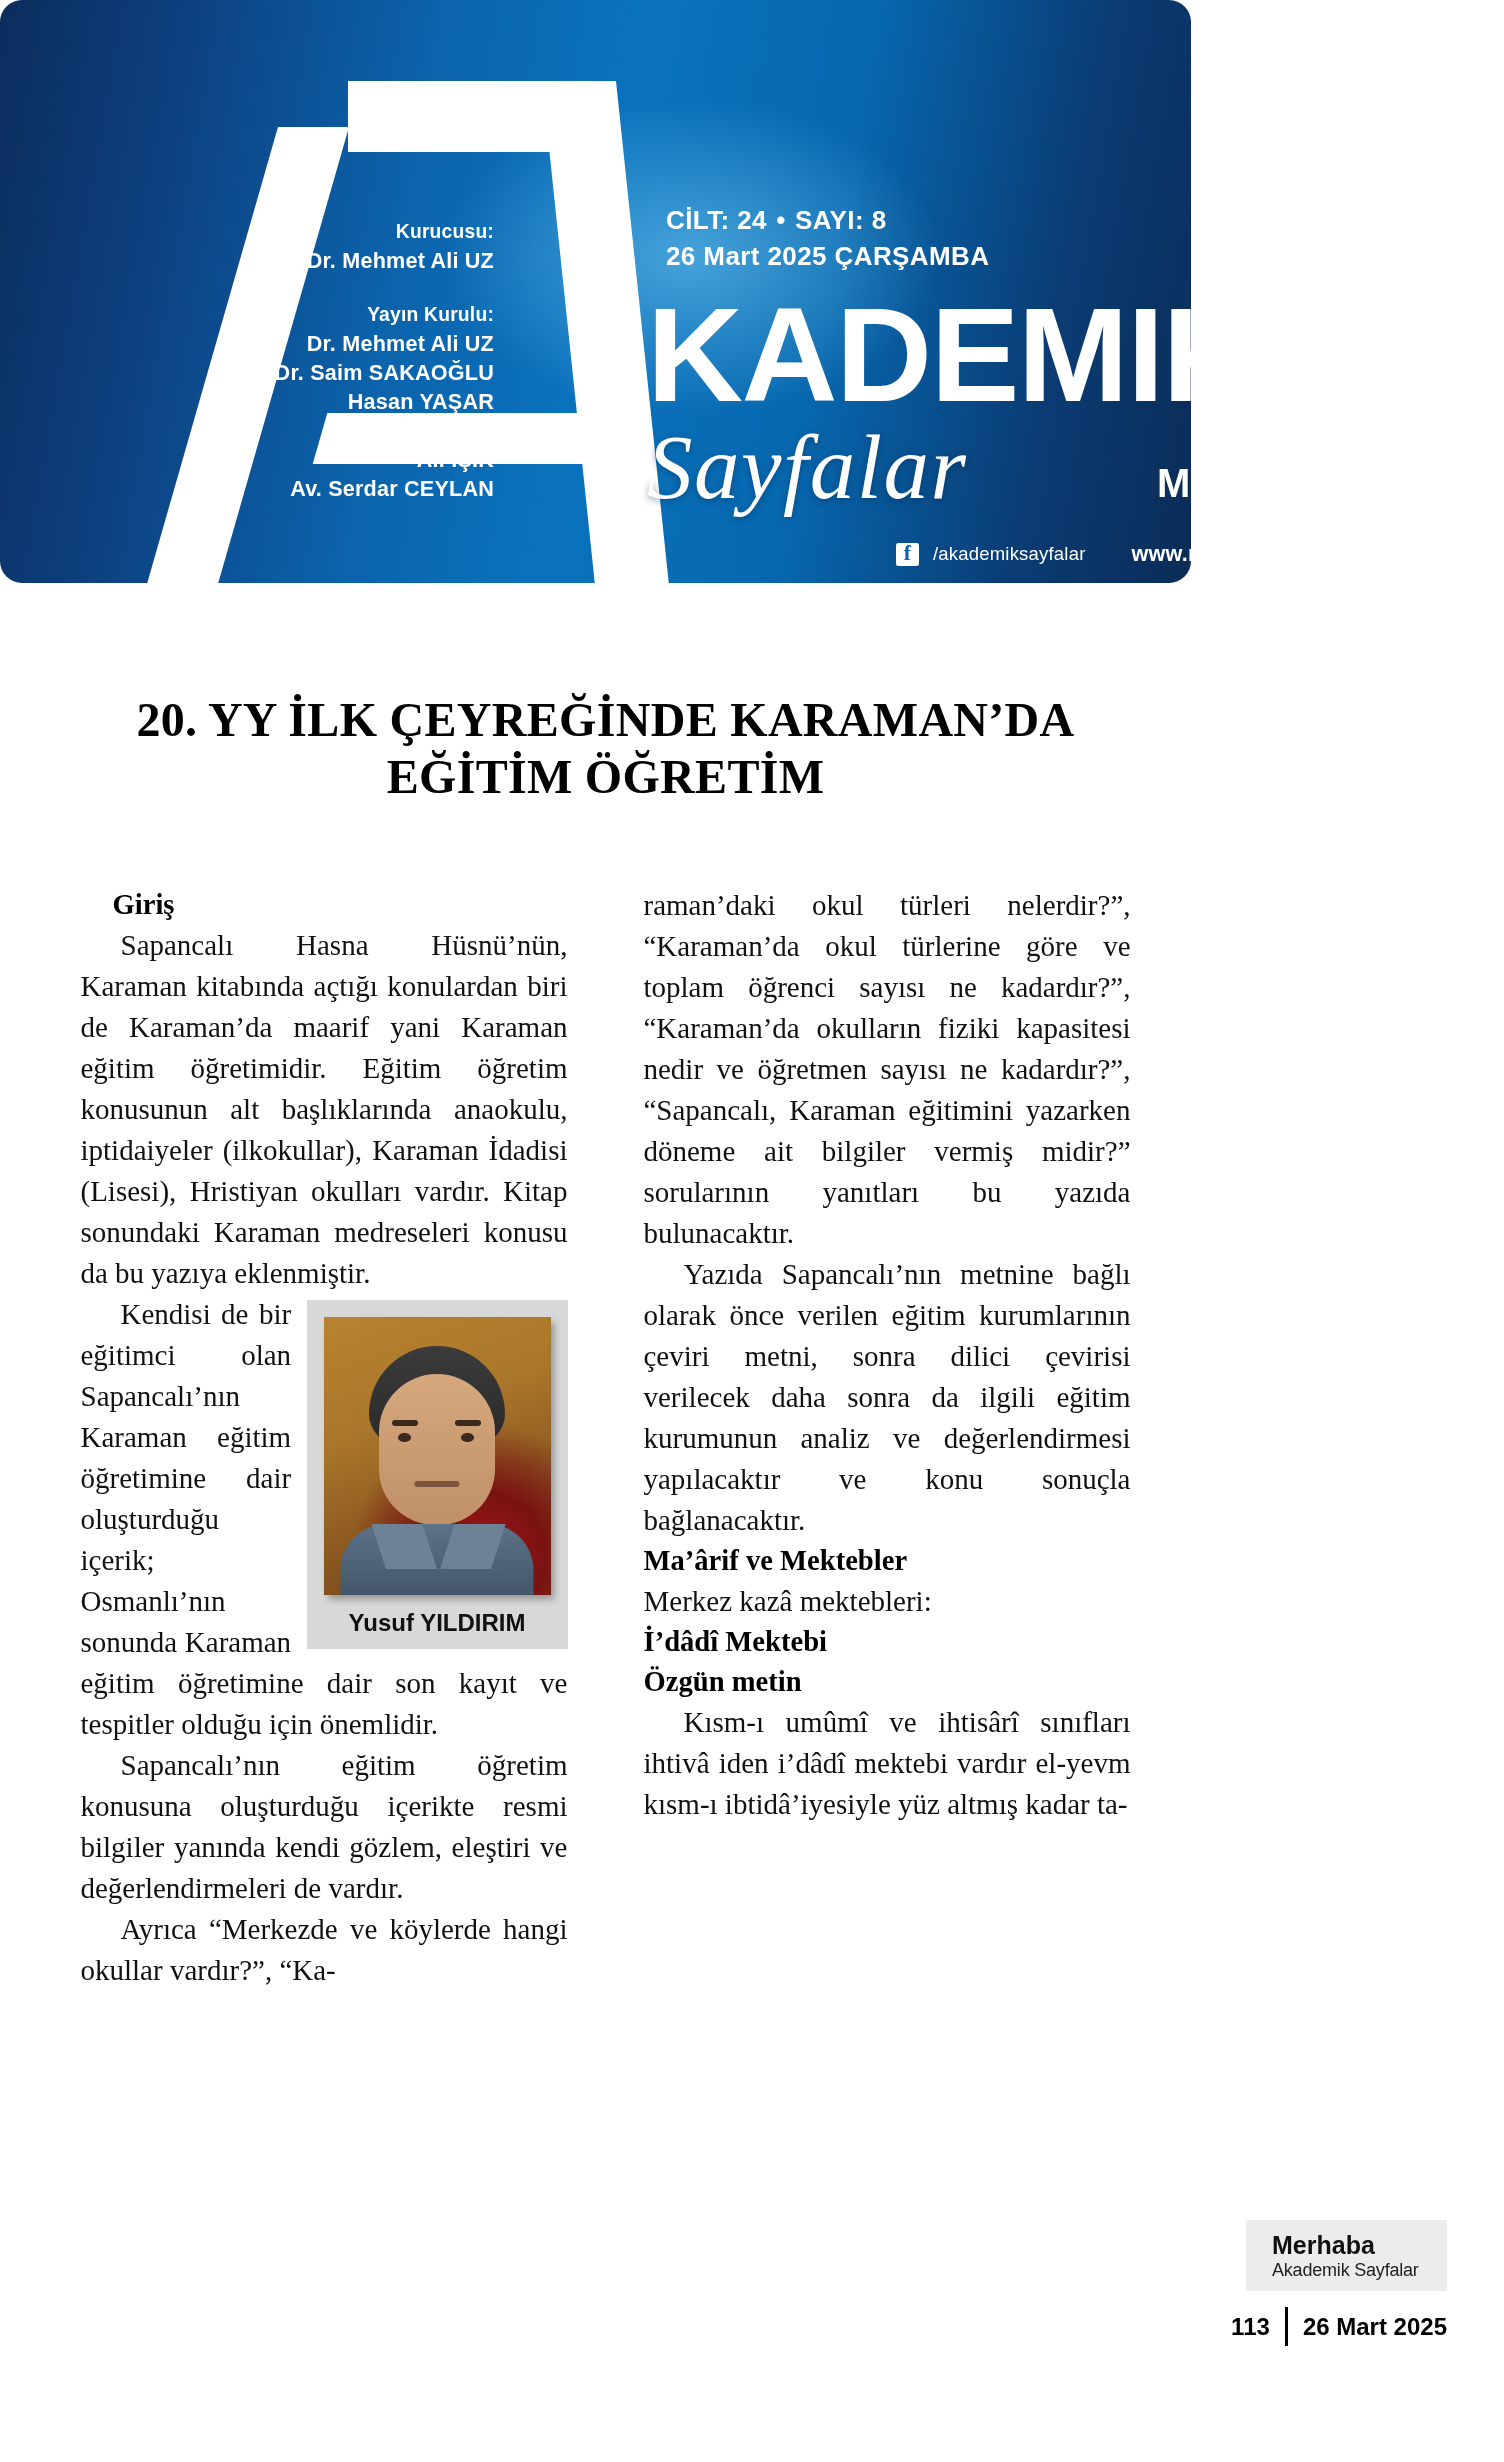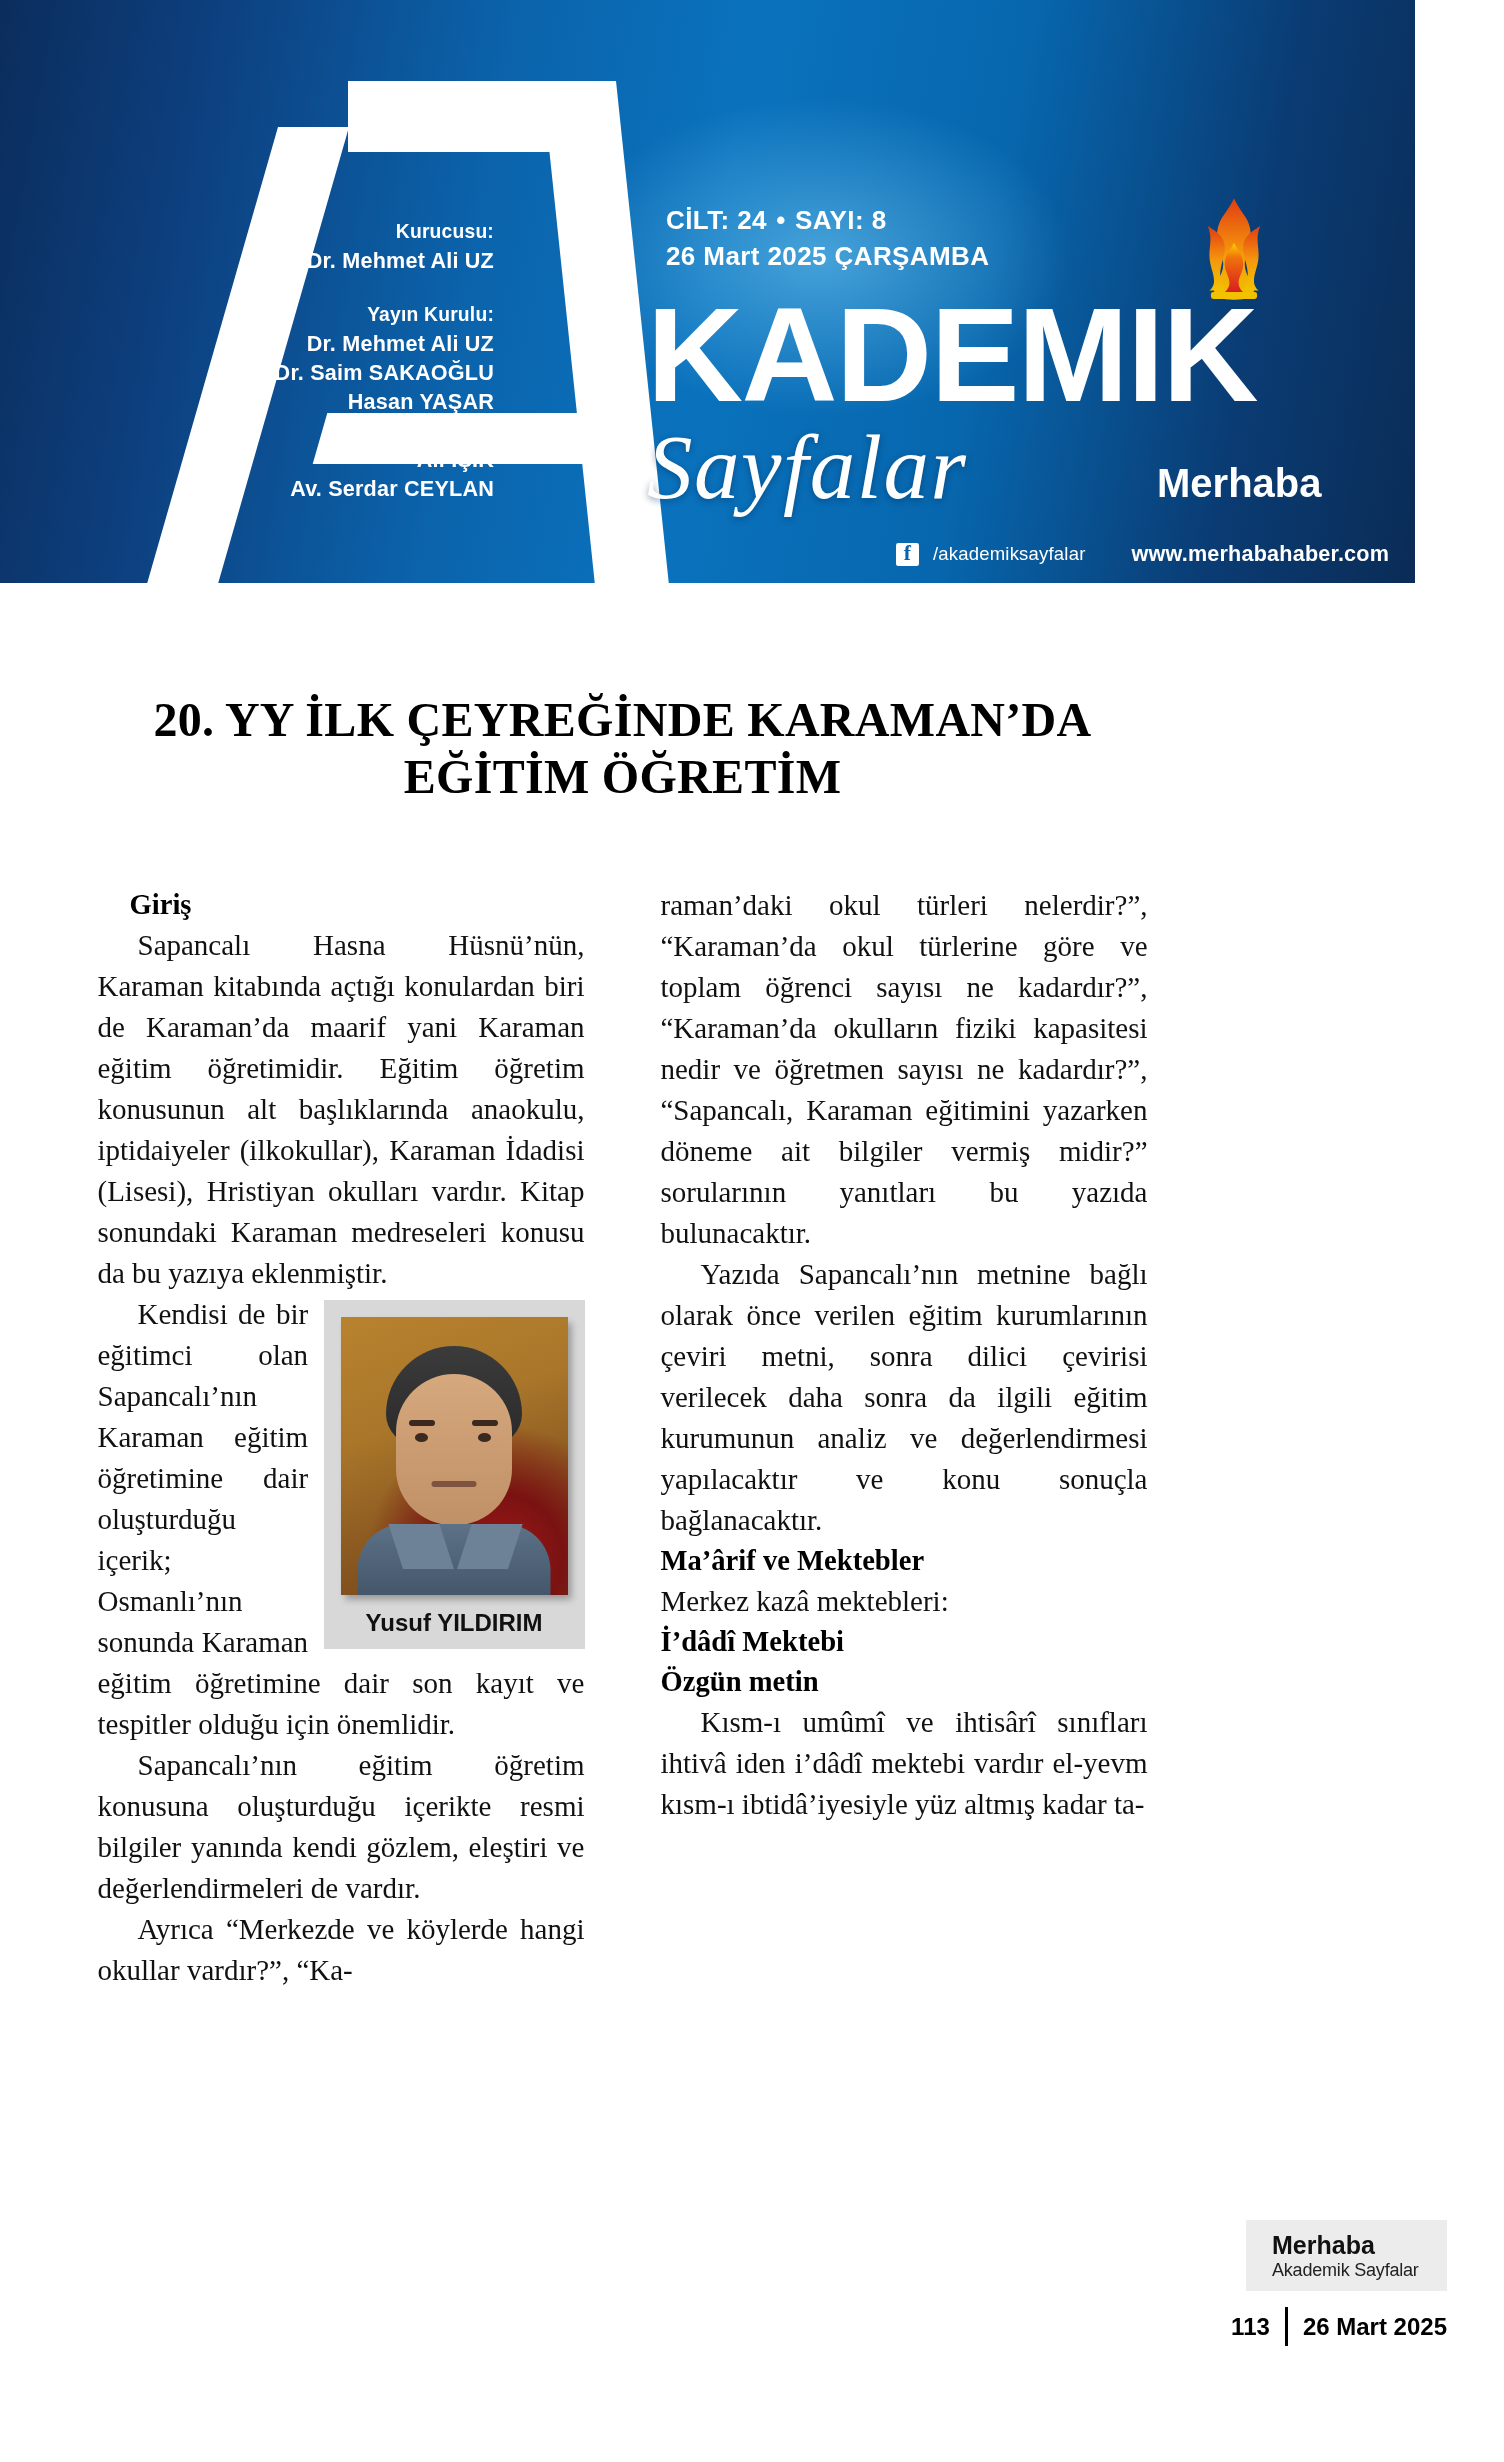--- a/index.html
+++ b/index.html
@@ -14,26 +14,27 @@
     position:relative;
     width:1505px;
     height:2462px;
     background:#ffffff;
     overflow:hidden;
   }
 
   
   .masthead{
     position:relative;
-    width:1415px;
+    width:1191px;
     height:583px;
     background:
       radial-gradient(ellipse 402px 255px at 58% 44%, rgba(120,205,245,0.55) 0%, rgba(120,205,245,0.0) 62%),
       linear-gradient(100deg,#0b2d5c 0%, #0d3f7e 14%, #0b63ab 34%, #0a72bd 50%, #0767ae 68%, #0a3c74 86%, #0a2c56 100%);
     overflow:hidden;
+    border-radius:22px;
   }
   .masthead-inner{position:absolute; inset:0;}
 
   
   .bigA{position:absolute; left:255px; top:81px; width:432px; height:510px;}
   .bigA .leg{position:absolute; background:#ffffff;}
   .bigA .legL{
     left:23px; top:46px; width:71px; height:463px;
     transform:skewX(-16deg); transform-origin:top left;
   }
@@ -101,21 +102,21 @@
   .fb-mark::after{
     content:"f"; position:absolute; left:7.7px; top:-1.5px;
     color:#0a62aa; font-family:"Liberation Serif", serif;
     font-weight:700; font-size:21.6px;
   }
   .fb-handle{font-size:18.5px; font-weight:400; letter-spacing:0.2px;}
   .site-url{font-size:21.6px; font-weight:700; margin-left:32px; letter-spacing:0.2px;}
 
   
   .article{
-    position:absolute; left:17px; top:583px; width:1211px;
+    position:absolute; left:0; top:583px; width:1211px;
   }
   .headline{
     width:1127px; margin:108px auto 0 auto;
     text-align:center;
     font-family:"Liberation Serif", serif;
     font-weight:700; font-size:48px; line-height:57px;
     letter-spacing:0.3px; color:#000000;
   }
 
   .cols{

